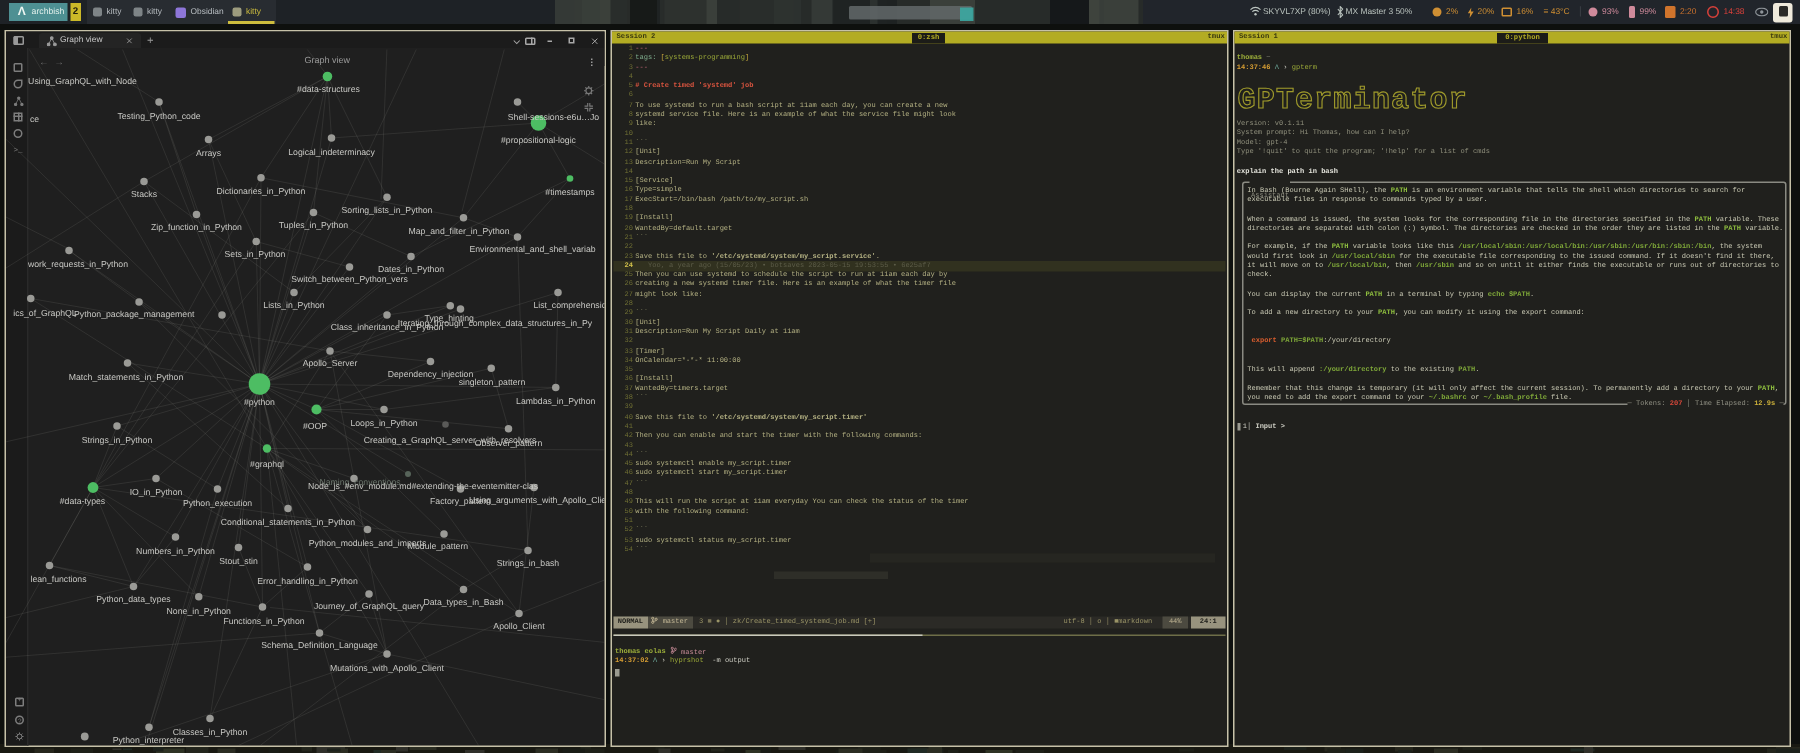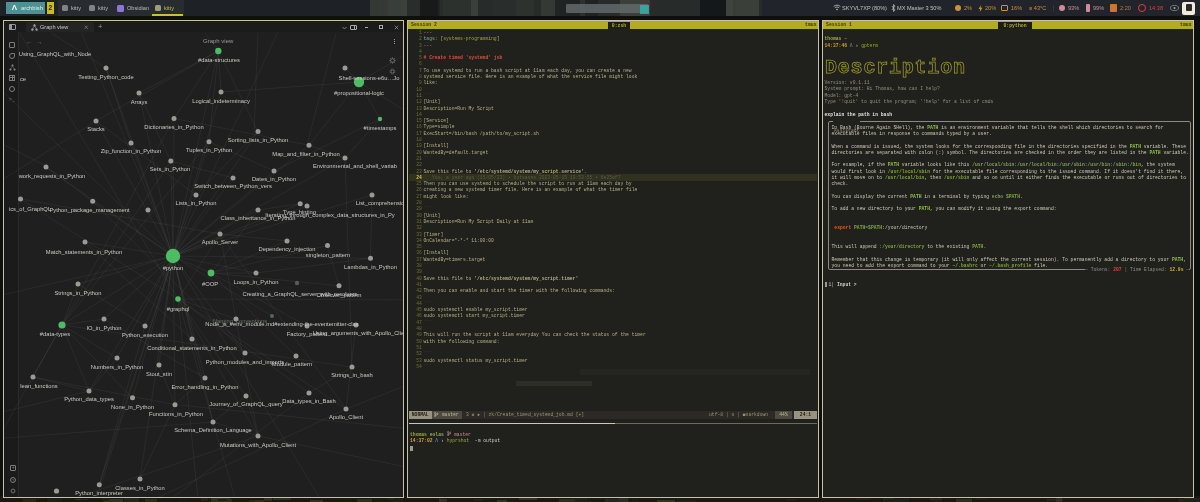--- a/index.html
+++ b/index.html
@@ -663,21 +663,21 @@
 <div class="tl" style="left:410px;top:437.60px"><span class="yel">14:37:02</span> <span class="cyan">Λ</span> <span class="wht">›</span> <span class="grn2">hyprshot</span> <span class="wht"> -m output</span></div>
 <div style="position:absolute;left:409.8px;top:445.9px;width:3px;height:5.6px;background:#9a9a90"></div>
 
 <div class="win" style="left:822px;top:20px;width:372px;height:478px;background:#20201d"></div>
 <div style="position:absolute;left:823px;top:21px;width:370px;height:8.2px;background:#b3ac23"></div>
 <div style="position:absolute;left:826px;top:21px;color:#3b3a10;font:bold 4.8px/8.2px 'Liberation Mono'">Session 1</div>
 <div style="position:absolute;left:998px;top:21.6px;width:34px;height:7px;background:#1c1c18;color:#b3ac23;font:bold 4.8px/7px 'Liberation Mono';text-align:center">0:python</div>
 <div style="position:absolute;left:1180px;top:21px;color:#3b3a10;font:bold 4.8px/8.2px 'Liberation Mono'">tmux</div>
 <div class="tl" style="left:824.5px;top:36.30px"><span class="grnb">thomas</span> <span class="gry">~</span></div>
 <div class="tl" style="left:824.5px;top:42.73px"><span class="yel">14:37:46</span> <span class="cyan">Λ</span> <span class="wht">›</span> <span class="grn2">gpterm</span></div>
-<div class="banner2">Description</div>
+<div class="banner2">GPTerminator</div>
 <div class="tl" style="left:824.5px;top:80.00px"><span class="info">Version: v0.1.11</span></div>
 <div class="tl" style="left:824.5px;top:86.43px"><span class="info">System prompt: Hi Thomas, how can I help?</span></div>
 <div class="tl" style="left:824.5px;top:92.86px"><span class="info">Model: gpt-4</span></div>
 <div class="tl" style="left:824.5px;top:99.29px"><span class="info">Type '!quit' to quit the program; '!help' for a list of cmds</span></div>
 <div class="tl" style="left:824.5px;top:112.20px"><span class="whtb">explain the path in bash</span></div>
 <div style="position:absolute;left:827.5px;top:120.7px;width:363px;height:149.8px;border:1px solid #8a8a82;border-radius:2px"></div>
 <div style="position:absolute;left:833px;top:118.4px;background:#20201d;padding:0 1px"><span style="font:4.7px/5.9px 'Liberation Mono';color:#8f8f82;white-space:pre">Assistant</span></div>
 <div class="tl" style="left:831.5px;top:124.70px"><span class="body">In Bash (Bourne Again SHell), the <span class="pgrn">PATH</span> is an environment variable that tells the shell which directories to search for</span></div>
 <div class="tl" style="left:831.5px;top:130.98px"><span class="body">executable files in response to commands typed by a user.</span></div>
 <div class="tl" style="left:831.5px;top:143.54px"><span class="body">When a command is issued, the system looks for the corresponding file in the directories specified in the <span class="pgrn">PATH</span> variable. These</span></div>

